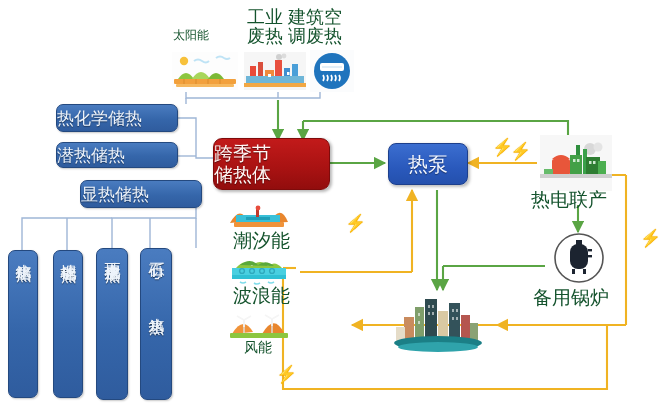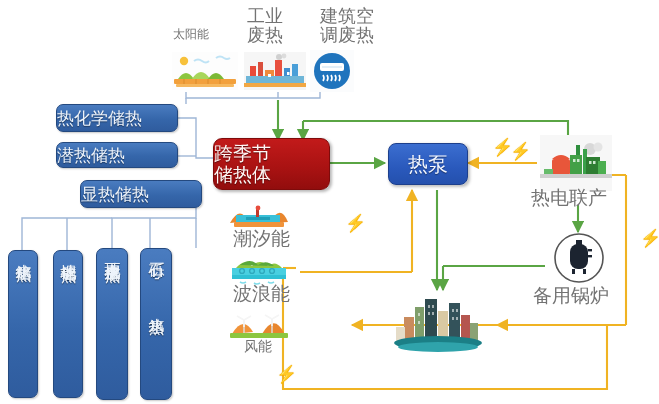--- a/index.html
+++ b/index.html
@@ -3,22 +3,22 @@
 <meta charset="utf-8">
 <style>
   html,body{margin:0;padding:0;background:#ffffff;}
   body{
     font-family:"Liberation Serif","DejaVu Serif",serif;
     width:659px;height:404px;overflow:hidden;position:relative;
   }
   #stage{position:absolute;left:0;top:0;width:659px;height:404px;}
   #wires{position:absolute;left:0;top:0;width:659px;height:404px;}
 
-  .lbl{position:absolute;color:#737373;white-space:nowrap;line-height:1.05;
-       font-family:Liberation Mono, monospace;}
+  .lbl{position:absolute;color:#14532d;white-space:nowrap;line-height:1.05;
+       font-family:Liberation Sans, sans-serif;}
 
   
   .pill{
     position:absolute;box-sizing:border-box;
     background:linear-gradient(180deg,#4a7cc0 0%,#3566aa 55%,#2f5c9e 100%);
     border:1.6px solid #24497f;border-radius:7px;
     color:#eef4fb;display:flex;align-items:center;justify-content:flex-start;
     text-align:center;
     text-shadow:0 1px 1px rgba(0,0,0,.45);
     box-shadow:1px 1px 2px rgba(0,0,0,.22);
@@ -118,21 +118,21 @@
 
   <div class="lbl" style="left:173px;top:29px;font-size:12px;">
     <span>太阳能</span>
   </div>
 
   <div class="lbl" style="left:247px;top:8px;font-size:18px;text-align:center;">
     <div>工业</div>
     <div>废热</div>
   </div>
 
-  <div class="lbl" style="left:320px;top:8px;font-size:18px;text-align:right;">
+  <div class="lbl" style="left:288px;top:8px;font-size:18px;text-align:right;">
     <div>建筑空</div>
     <div>调废热</div>
   </div>
 
   <div class="iconbox" style="left:172px;top:52px;width:66px;height:38px;">
     <svg viewBox="0 0 66 38" width="66" height="38">
       <rect x="0" y="0" width="66" height="38" fill="#fdfdfd"></rect>
       <circle cx="12" cy="9" r="4.2" fill="#f7c13b"></circle>
       <path d="M22 9 q4-3 8 0 q4 3 7 0" stroke="#bfe3f5" stroke-width="2" fill="none"></path>
       <path d="M44 6 q4-3 8 0 q3 2 6 0" stroke="#bfe3f5" stroke-width="2" fill="none"></path>

